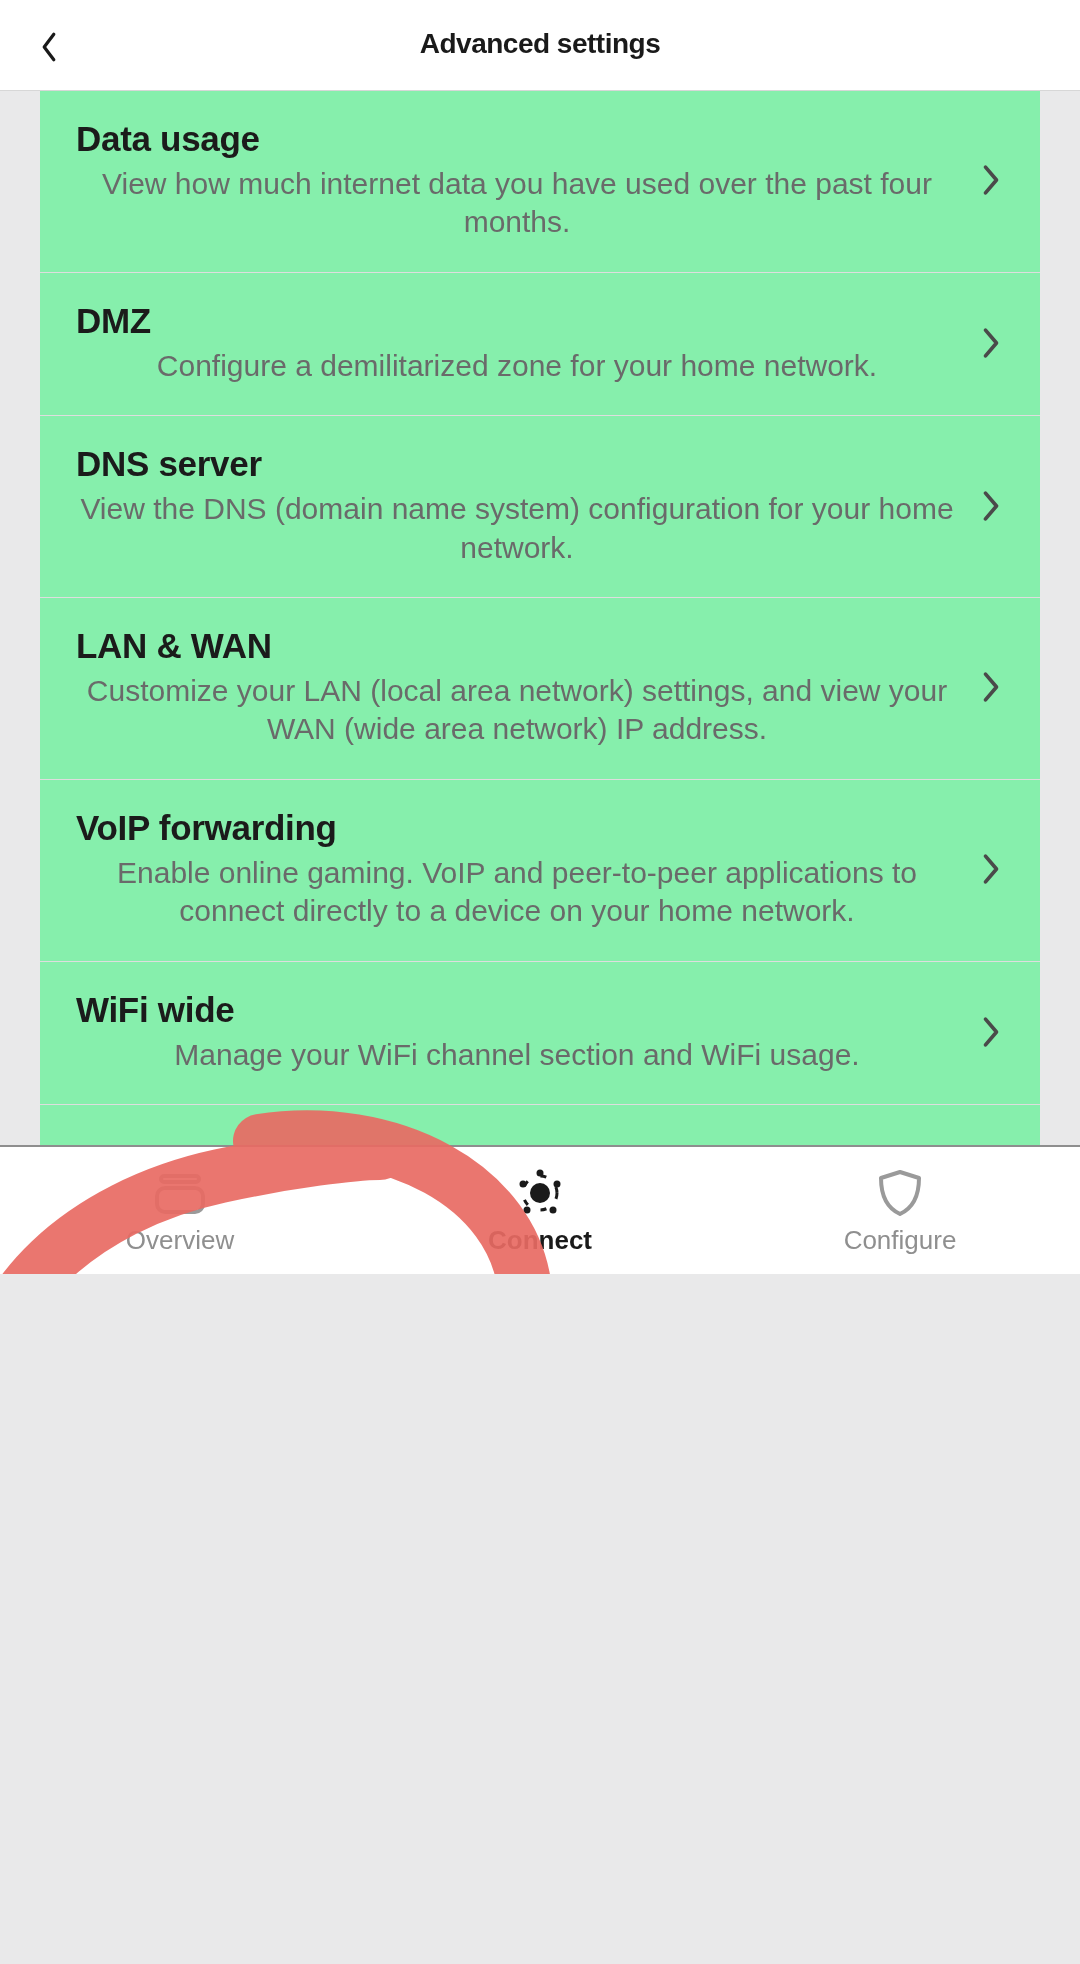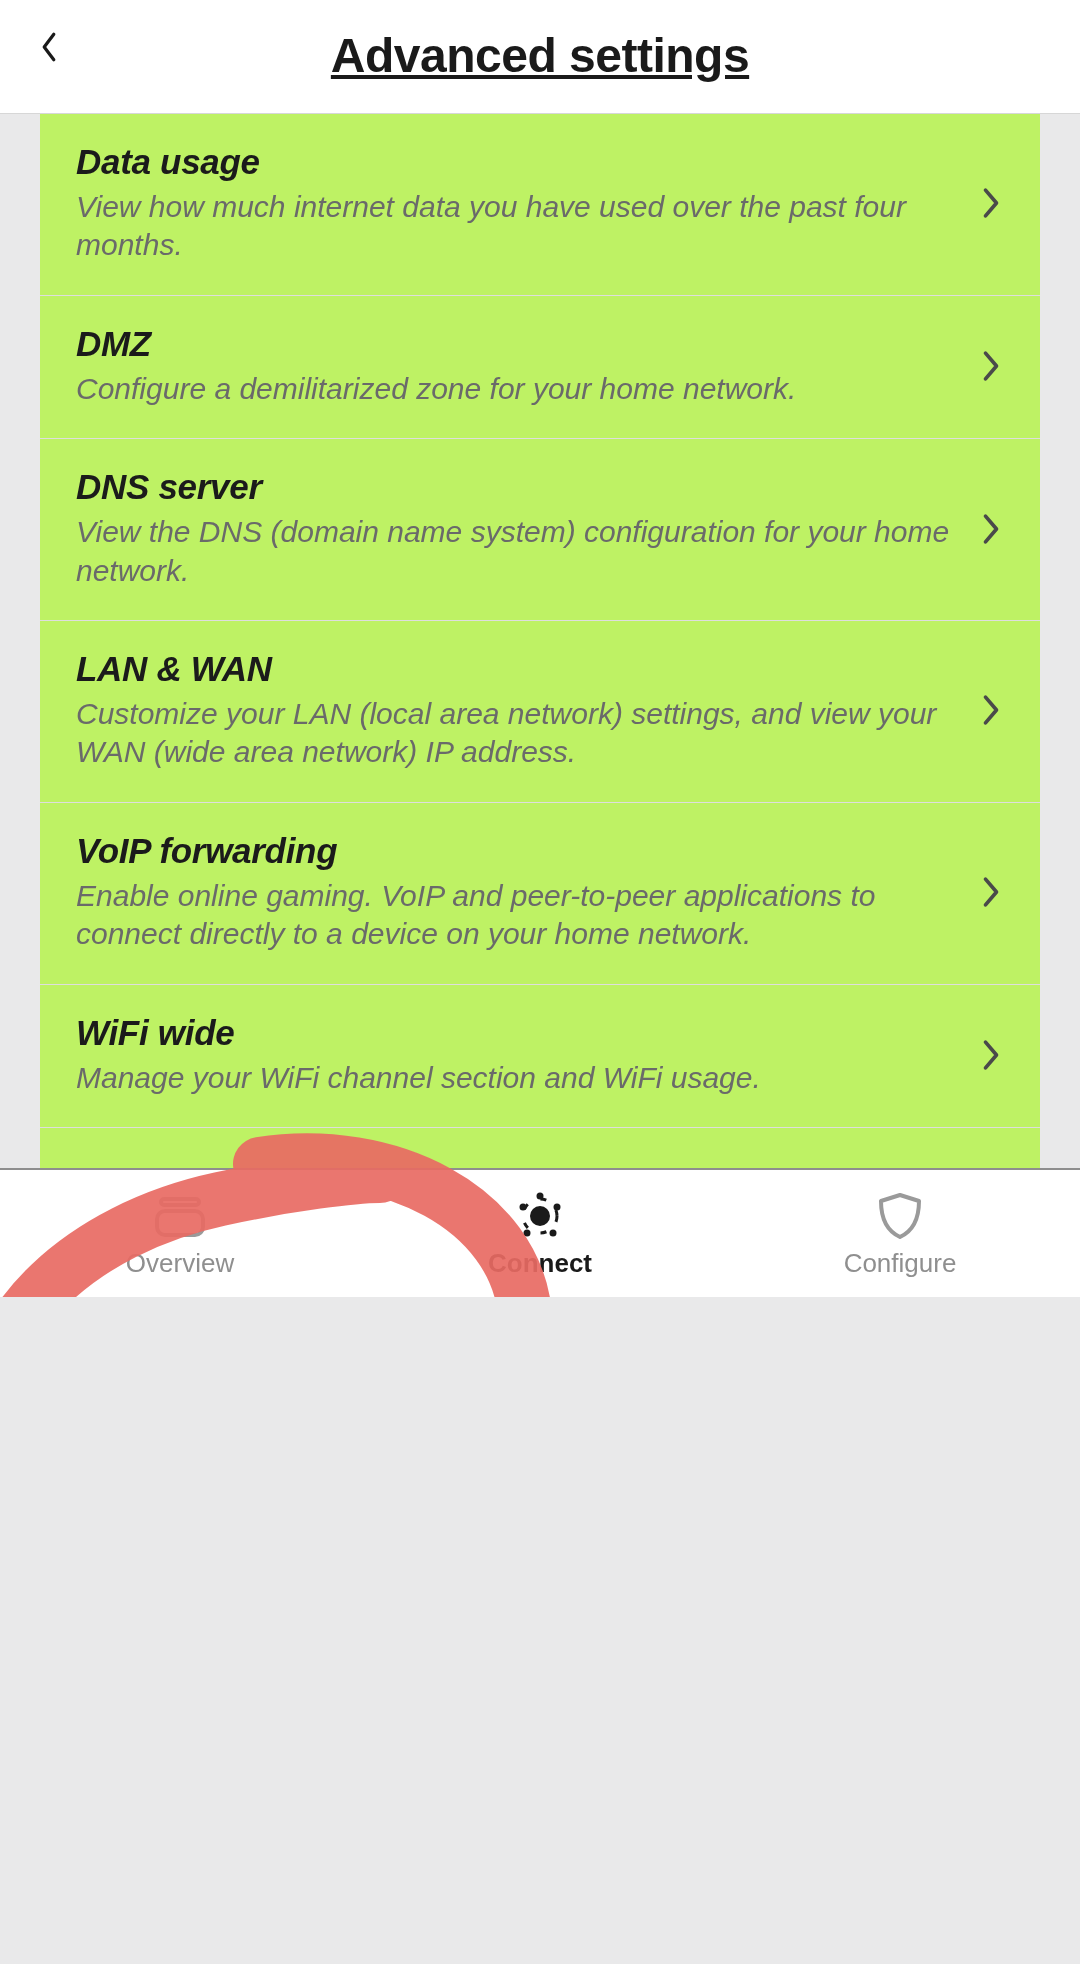--- a/index.html
+++ b/index.html
@@ -24,34 +24,32 @@
       top: 32px;
       width: 30px;
       height: 30px;
       display: flex;
       align-items: center;
       justify-content: center;
       cursor: pointer;
     }
     .header .back svg { width: 20px; height: 32px; }
     .header h1 {
-      font-size: 48px;
+      font-size: 28px;
       font-weight: 800;
       letter-spacing: -0.5px;
-      text-decoration: underline;
     }
 
     .content-wrap {
       padding: 0 40px;
     }
 
     .card {
-      background: #bef264;
+      background: #86efac;
       margin: 0 auto;
-      font-style: italic;
     }
     .row {
       display: flex;
       align-items: center;
       padding: 28px 36px 30px 36px;
       border-bottom: 1px solid #dedede;
       cursor: pointer;
     }
     .row:last-child { border-bottom: none; }
     .row .text {
@@ -62,20 +60,21 @@
       font-size: 35px;
       font-weight: 650;
       margin-bottom: 6px;
       color: #1b1b1b;
       letter-spacing: -0.3px;
     }
     .row .desc {
       font-size: 30px;
       color: #6a6a6a;
       line-height: 1.28;
+      text-align: center;
     }
     .row .chev {
       flex: 0 0 auto;
       width: 26px;
       height: 40px;
       display: flex;
       align-items: center;
       justify-content: center;
     }
     .row .chev svg { width: 22px; height: 38px; }

